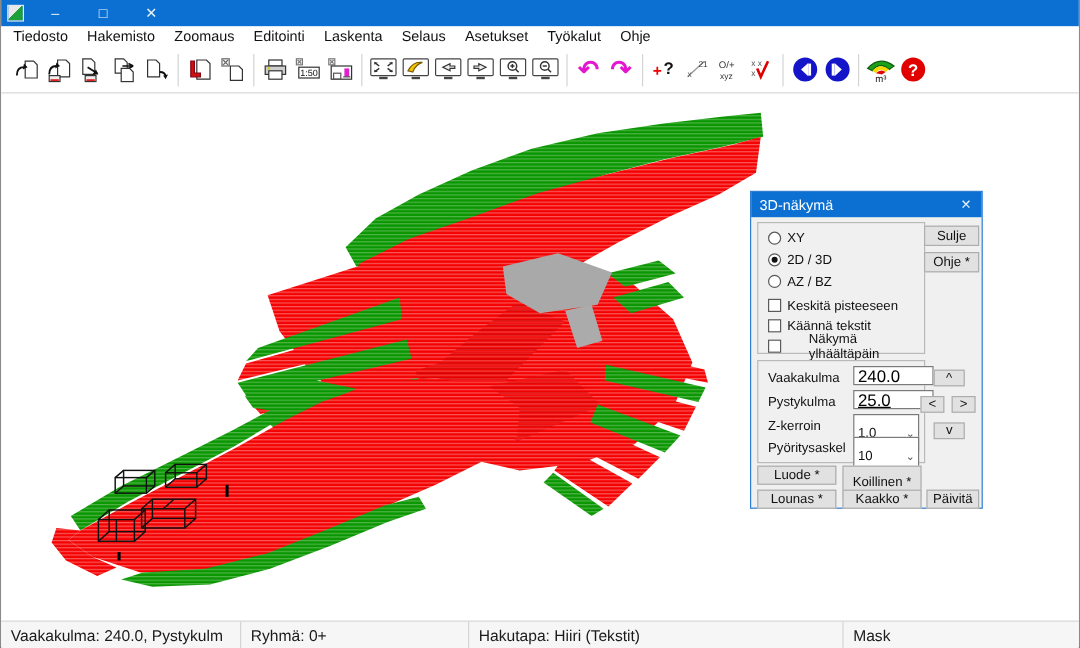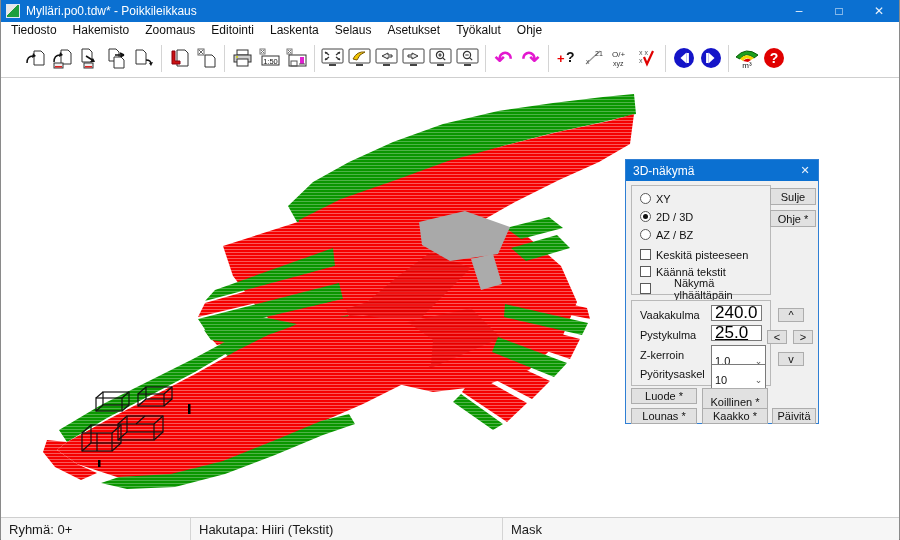--- a/index.html
+++ b/index.html
@@ -12,21 +12,21 @@
   .titlebar { height:22px; background:#0b70d1; color:#fff; display:flex; align-items:center; font-size:12px; flex:0 0 auto; }
   .app-icon { width:14px; height:14px; margin:0 6px 0 5px; background:linear-gradient(135deg,#e8e8e8 45%,#1d9f3c 45%); border:1px solid #dfe9f5; }
   .title-text { flex:1; white-space:nowrap; overflow:hidden; }
   .win-btn { width:40px; height:22px; display:flex; align-items:center; justify-content:center; font-size:12px; color:#eaf2fb; }
 
   
   .menubar { height:17px; background:#fff; display:flex; align-items:center; font-size:12px; color:#111; padding-left:2px; flex:0 0 auto; }
   .menu-item { padding:1px 8px 2px 8px; }
 
   
-  .toolbar { height:39px; background:#fff; border-bottom:1px solid #cfcfcf; display:flex; align-items:center; padding-left:21px; flex:0 0 auto; }
+  .toolbar { height:39px; background:#fff; border-bottom:1px solid #cfcfcf; display:flex; align-items:center; padding-left:8px; flex:0 0 auto; }
   .tb-btn { width:27px; height:28px; display:flex; align-items:center; justify-content:center; }
   .tb-sep { width:1px; height:27px; background:#d4d4d4; margin:0 4px; flex:0 0 auto; }
   .glyph-undo { font-size:21px; font-weight:bold; color:#e317cf; line-height:1; }
   svg text { font-family:"Liberation Sans", sans-serif; }
 
   
   .canvas { position:relative; height:439px; background:#fff; flex:0 0 auto; overflow:hidden; }
   .canvas > svg.scene { position:absolute; left:0; top:0; }
 
   
@@ -35,22 +35,22 @@
   .dlg-title { height:21px; background:#0b70d1; color:#fff; display:flex; align-items:center; padding-left:7px; font-size:12px; }
   .dlg-close { margin-left:auto; width:26px; text-align:center; font-size:11px; color:#e8f1fa; }
   .groupbox { position:absolute; border:1px solid #b9b9b9; background:#f0f0f0; }
   .gb1 { left:5px; top:25px; width:140px; height:110px; }
   .gb2 { left:5px; top:140px; width:140px; height:86px; }
   .radio-row, .check-row { position:absolute; left:8px; display:flex; align-items:center; gap:5px; height:13px; }
   .radio { width:11px; height:11px; border:1px solid #5a5a5a; border-radius:50%; background:#fff; position:relative; flex:0 0 auto; }
   .radio.checked::after { content:""; position:absolute; left:2px; top:2px; width:5px; height:5px; border-radius:50%; background:#111; }
   .checkbox { width:11px; height:11px; border:1px solid #5a5a5a; background:#fff; flex:0 0 auto; }
   .fld-label { position:absolute; left:8px; font-size:11px; }
-  .fld-input { position:absolute; left:79px; width:51px; height:16px; border:1px solid #7a7a7a; background:#fff;
-               font-family:"Liberation Sans",sans-serif; font-size:17px; padding:4px 3px; }
+  .fld-input { position:absolute; left:79px; width:67px; height:16px; border:1px solid #7a7a7a; background:#fff;
+               font-family:"Liberation Sans",sans-serif; font-size:14px; padding:4px 3px; }
   .combo { position:absolute; left:79px; width:55px; height:31px; border:1px solid #7a7a7a; background:#fff; display:flex; align-items:center; }
   .combo .val { flex:1; padding-left:3px; font-size:11px; }
   .combo .arr { width:13px; text-align:center; color:#555; font-size:9px; }
   .btn { position:absolute; background:#e1e1e1; border:1px solid #adadad; font-size:11px;
          display:flex; align-items:center; justify-content:center; font-family:"Liberation Sans",sans-serif; }
   .btn-close { left:144px; top:28px; width:46px; height:17px; }
   .btn-help  { left:144px; top:50px; width:46px; height:17px; }
   .btn-up    { left:152px; top:148px; width:26px; height:14px; }
   .btn-left  { left:141px; top:170px; width:20px; height:14px; }
   .btn-right { left:167px; top:170px; width:20px; height:14px; }
@@ -66,21 +66,20 @@
   .status-cell { display:flex; align-items:center; padding-left:8px; border-right:1px solid #d4d4d4; white-space:nowrap; overflow:hidden; }
   .sc0 { width:200px; } .sc1 { width:190px; } .sc2 { width:312px; } .sc3 { width:155px; } .sc4 { flex:1; border-right:none; }
 </style>
 </head>
 <body>
 
 <div id="window">
 
   <div class="titlebar">
     <span class="app-icon"></span>
-    <span class="title-text">Mylläri.po0.tdw* - Poikkileikkaus</span>
     <span class="win-btn">–</span>
     <span class="win-btn">□</span>
     <span class="win-btn">✕</span>
   </div>
 
   <div class="menubar">
     <span class="menu-item">Tiedosto</span>
     <span class="menu-item">Hakemisto</span>
     <span class="menu-item">Zoomaus</span>
     <span class="menu-item">Editointi</span>
@@ -426,18 +425,19 @@
 
       <div class="btn btn-nw">Luode *</div>
       <div class="btn btn-ne">Koillinen *</div>
       <div class="btn btn-sw">Lounas *</div>
       <div class="btn btn-se">Kaakko *</div>
       <div class="btn btn-upd">Päivitä</div>
     </div>
   </div>
 
   <div class="statusbar">
+    <div class="status-cell sc0">Vaakakulma: 240.0, Pystykulm</div>
     <div class="status-cell sc1">Ryhmä: 0+</div>
     <div class="status-cell sc2">Hakutapa: Hiiri (Tekstit)</div>
     <div class="status-cell sc4">Mask</div>
   </div>
 
 </div>
 
 </body></html>

